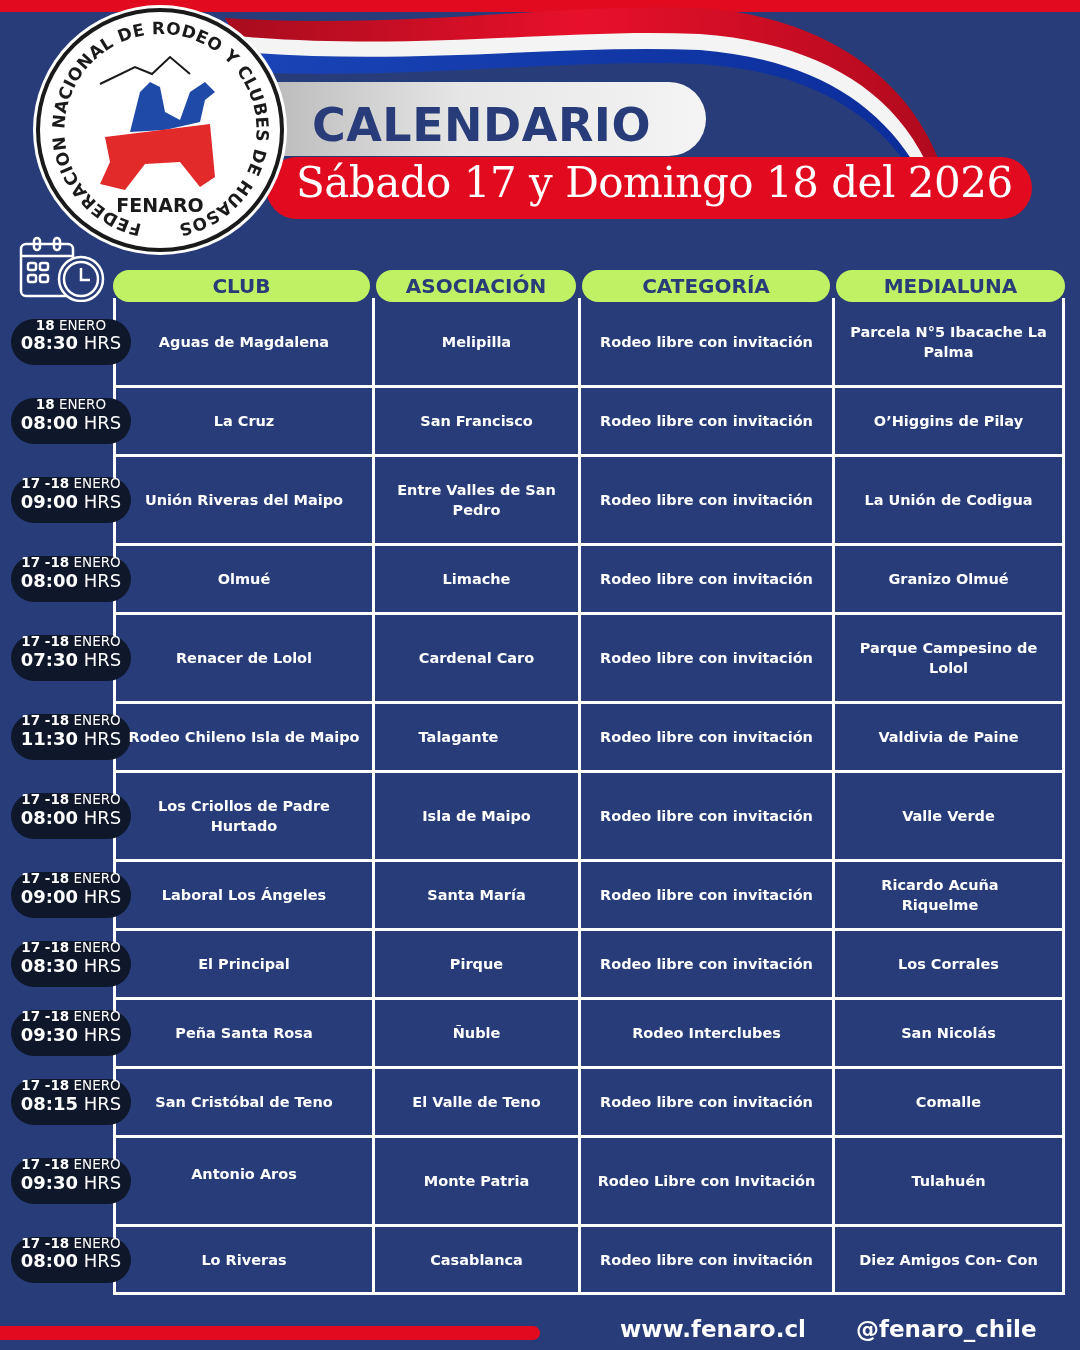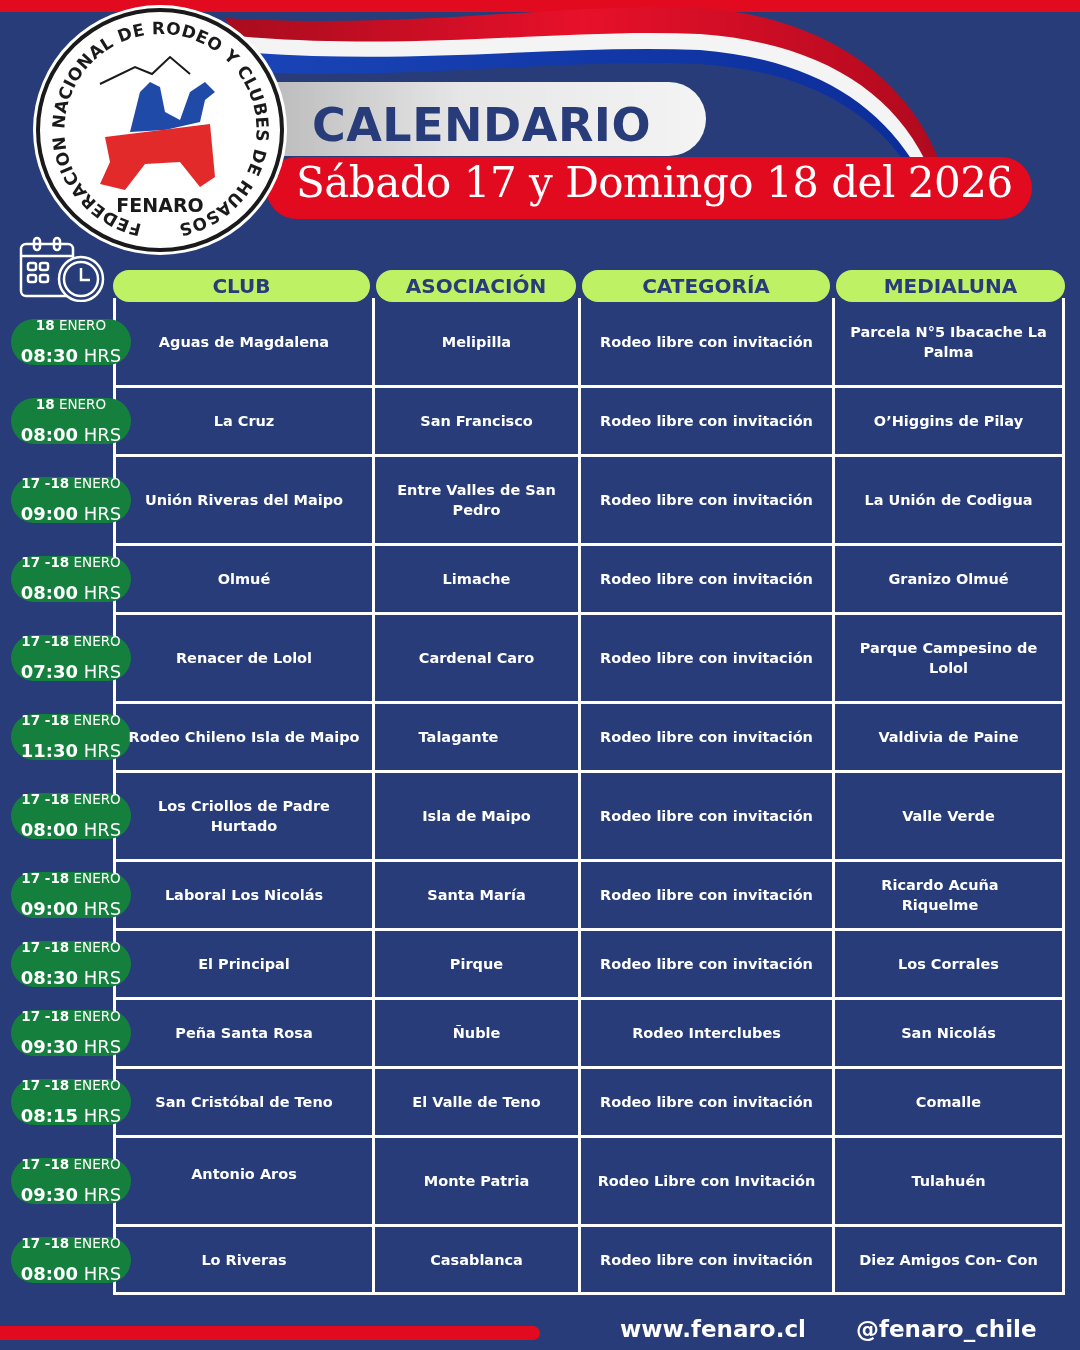--- a/index.html
+++ b/index.html
@@ -53,22 +53,22 @@
   }
   .vline { position: absolute; top: 298px; width: 3px; height: 997px; background: #fff; }
   .hline { position: absolute; left: 113px; width: 952px; height: 3px; background: #fff; }
   .cell {
     position: absolute; display: flex; align-items: center; justify-content: center;
     text-align: center; color: #fff; font-family: "DejaVu Sans", sans-serif;
     font-weight: bold; font-size: 14.5px; line-height: 20px; padding: 0 12px;
   }
   .badge {
     position: absolute; left: 11px; width: 120px; height: 46px;
-    background: #15803d; border-radius: 23px; color: #fff;
-    display: flex; flex-direction: column; align-items: center; justify-content: space-between;
+    background: #0f172a; border-radius: 23px; color: #fff;
+    display: flex; flex-direction: column; align-items: center; justify-content: flex-start;
     font-family: "DejaVu Sans", sans-serif; line-height: 1;
   }
   .badge .l1 { font-size: 13.5px; white-space: nowrap; }
   .badge .l1 b { font-weight: bold; }
   .badge .l1 span { font-weight: normal; }
   .badge .l2 { font-size: 18px; margin-top: 2px; white-space: nowrap; }
   .badge .l2 b { font-weight: bold; }
   .badge .l2 span { font-weight: normal; }
 
   .bottom-bar {
@@ -228,21 +228,21 @@
       <div class="cell" style="left:116px;top:773px;width:256px;height:86px">Los Criollos de Padre Hurtado</div>
       <div class="cell" style="left:375px;top:773px;width:203px;height:86px">Isla de Maipo</div>
       <div class="cell" style="left:581px;top:773px;width:251px;height:86px">Rodeo libre con invitación</div>
       <div class="cell" style="left:835px;top:773px;width:227px;height:86px">Valle Verde</div>
     </div>
     <div>
       <div class="badge" style="top:872px">
       <div class="l1"><b>17 -18</b> <span>ENERO</span></div>
       <div class="l2"><b>09:00</b> <span>HRS</span></div>
     </div>
-      <div class="cell" style="left:116px;top:862px;width:256px;height:66px">Laboral Los Nicolás</div>
+      <div class="cell" style="left:116px;top:862px;width:256px;height:66px">Laboral Los Ángeles</div>
       <div class="cell" style="left:375px;top:862px;width:203px;height:66px">Santa María</div>
       <div class="cell" style="left:581px;top:862px;width:251px;height:66px">Rodeo libre con invitación</div>
       <div class="cell" style="left:835px;top:862px;width:210px;height:66px">Ricardo Acuña Riquelme</div>
     </div>
     <div>
       <div class="badge" style="top:941px">
       <div class="l1"><b>17 -18</b> <span>ENERO</span></div>
       <div class="l2"><b>08:30</b> <span>HRS</span></div>
     </div>
       <div class="cell" style="left:116px;top:931px;width:256px;height:66px">El Principal</div>

